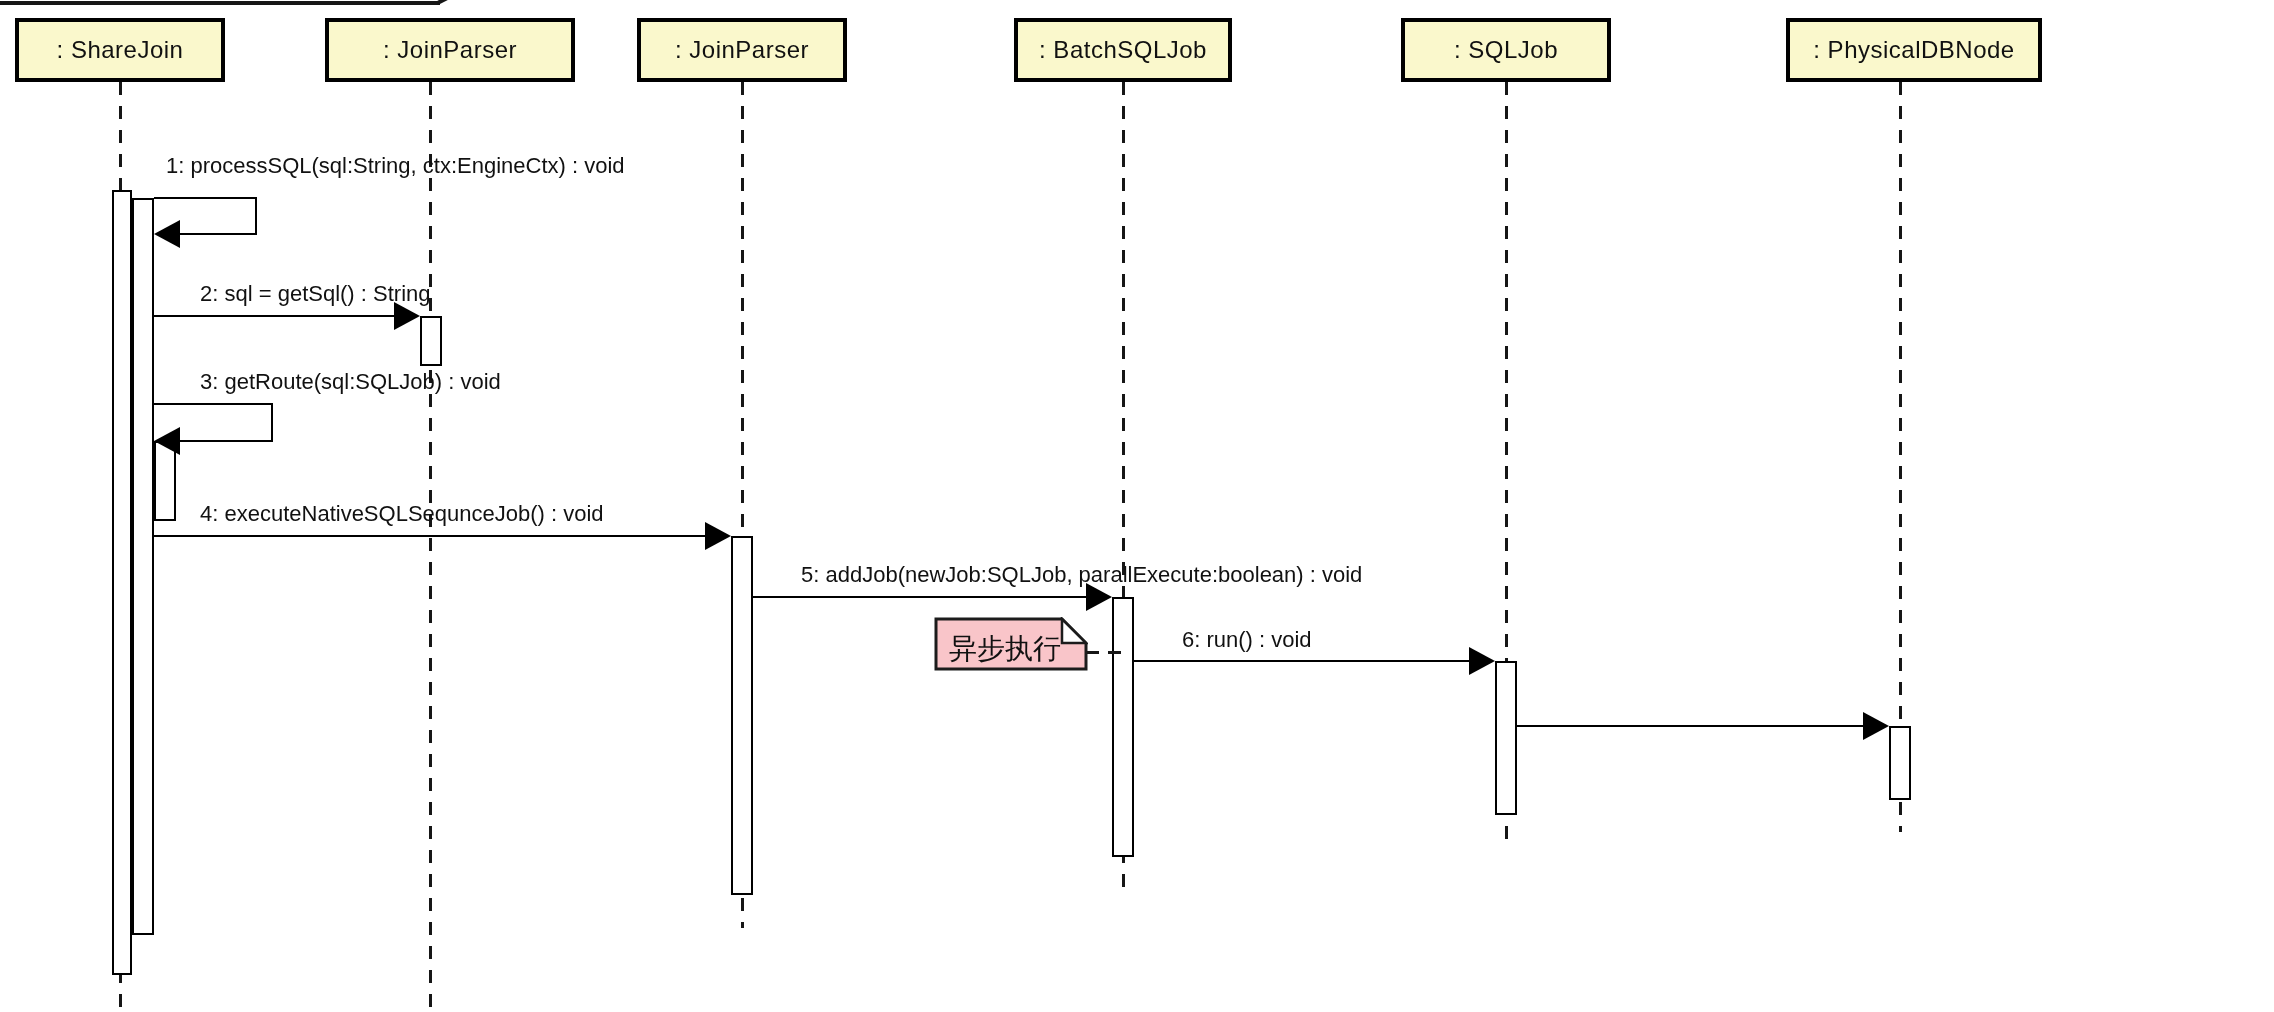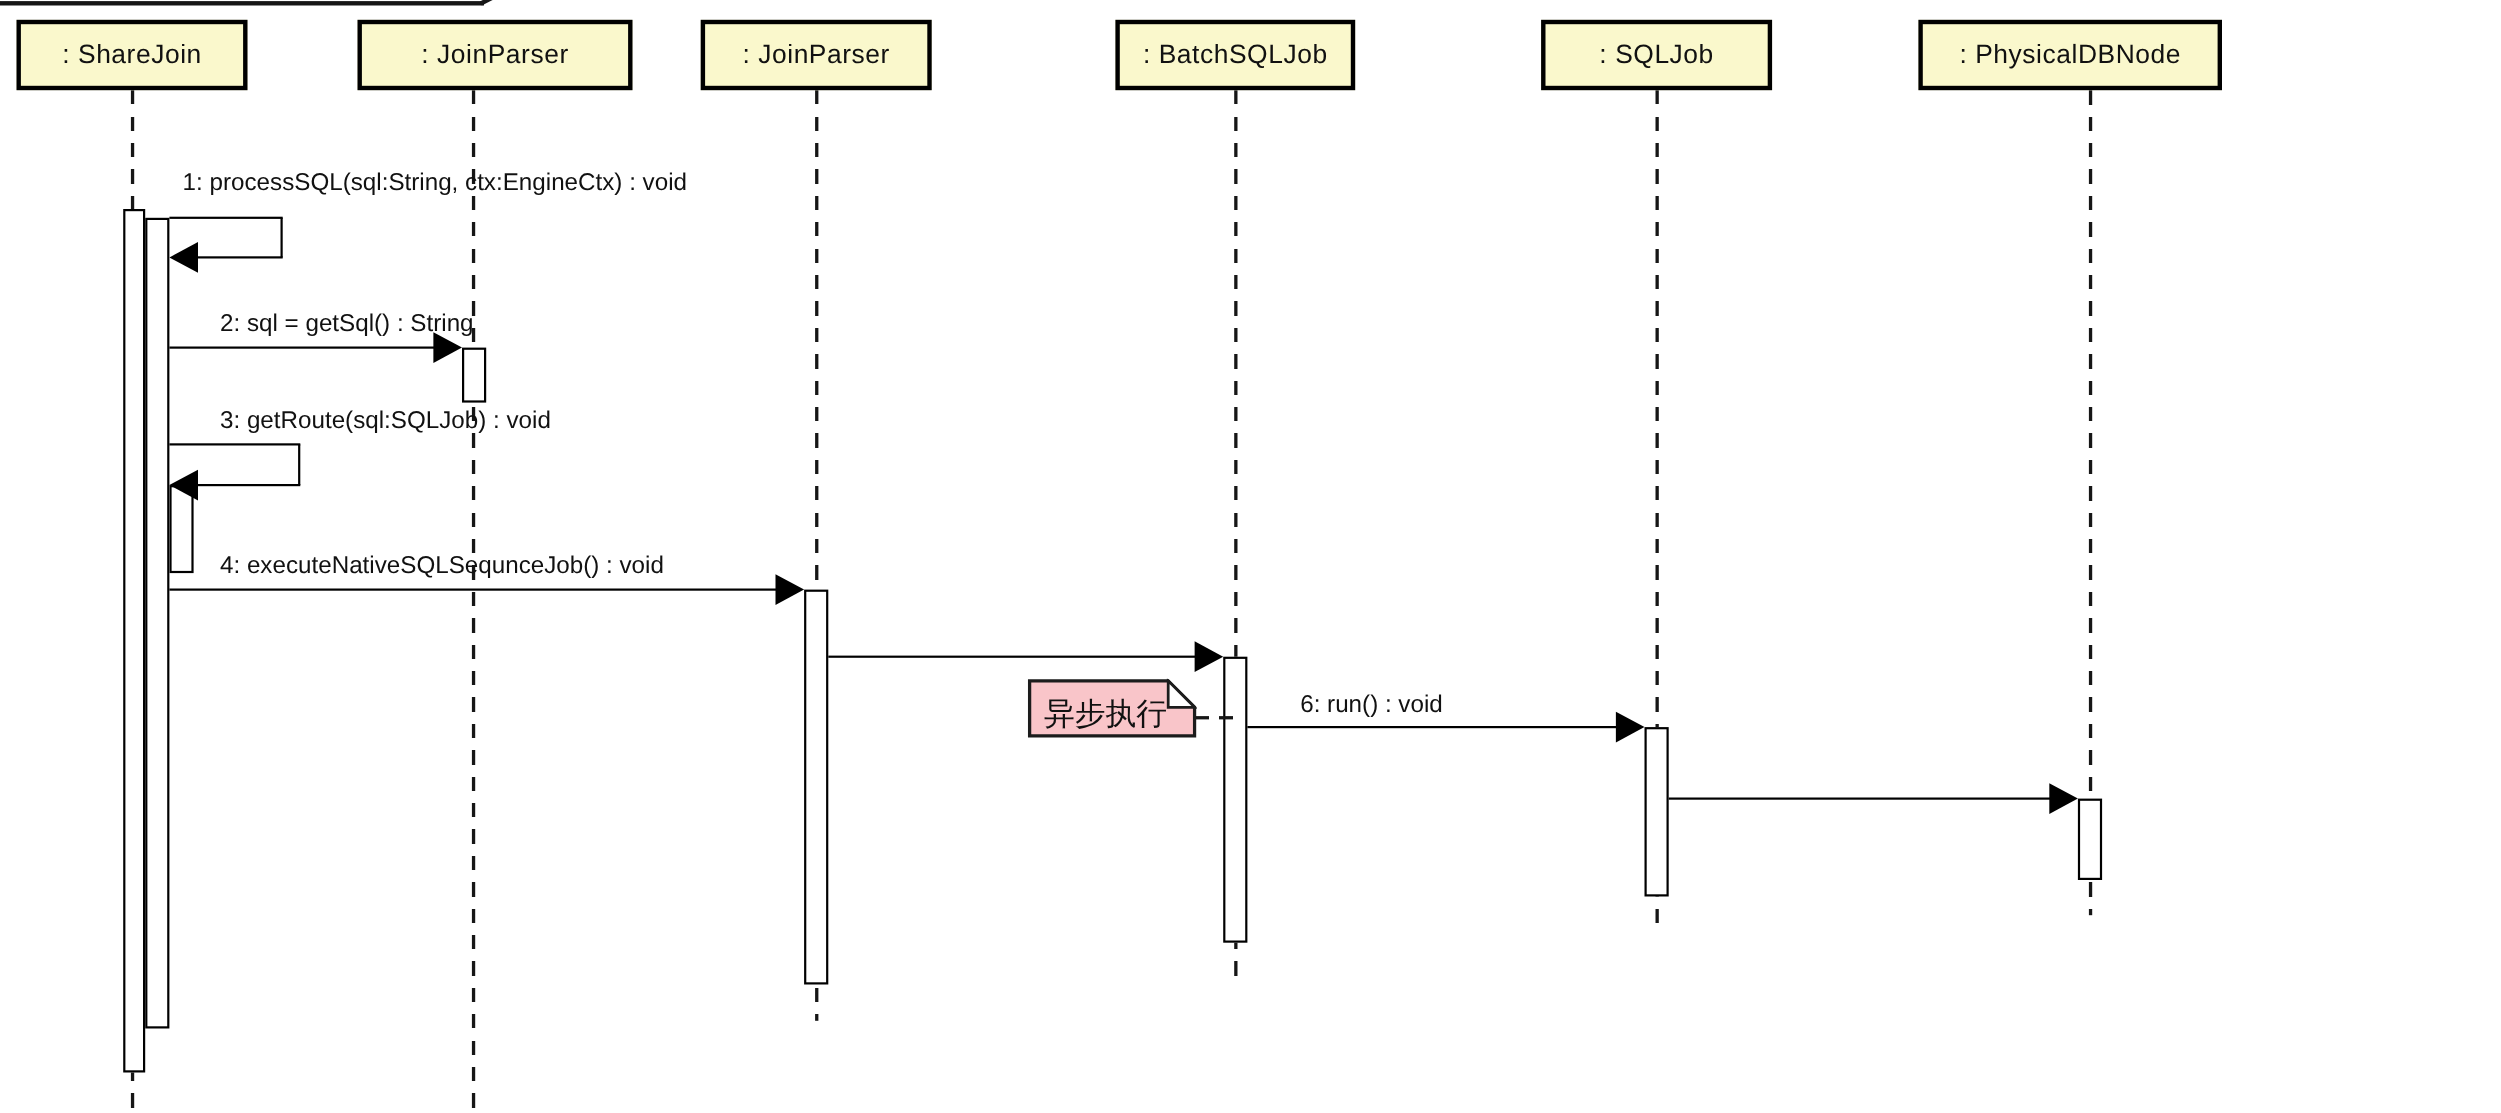--- a/index.html
+++ b/index.html
@@ -53,21 +53,21 @@
     <div class="head" style="left: 1014px; width: 218px; justify-content: center;">
       <span>: BatchSQLJob</span>
     </div>
     <div class="activation" style="left: 1112px; top: 597px; width: 22px; height: 260px;"></div>
     <div class="lifeline-dash" style="left: 1505px; top: 82px; height: 763px;"></div>
     <div class="head" style="left: 1401px; width: 210px;">
       <span>: SQLJob</span>
     </div>
     <div class="activation" style="left: 1495px; top: 661px; width: 22px; height: 154px;"></div>
     <div class="lifeline-dash" style="left: 1899px; top: 82px; height: 750px;"></div>
-    <div class="head" style="left: 1744px; width: 276px;">
+    <div class="head" style="left: 1786px; width: 256px;">
       <span>: PhysicalDBNode</span>
     </div>
     <div class="activation" style="left: 1889px; top: 726px; width: 22px; height: 74px;"></div>
     <div class="msg-line-h" style="left: 154px; top: 197px; width: 103px;"></div>
     <div class="msg-line-v" style="left: 255px; top: 198px; height: 36px;"></div>
     <div class="msg-line-h" style="left: 178px; top: 233px; width: 79px;"></div>
     <div class="arrow-l" style="left: 154px; top: 220px;"></div>
     <div class="msg-label" style="left: 126px; top: 153px;">1: processSQL(sql:String, ctx:EngineCtx) : void</div>
     <div class="msg-line-h" style="left: 154px; top: 315px; width: 260px;"></div>
     <div class="arrow-r" style="left: 394px; top: 302px;"></div>
@@ -75,20 +75,21 @@
     <div class="msg-line-h" style="left: 154px; top: 403px; width: 119px;"></div>
     <div class="msg-line-v" style="left: 271px; top: 404px; height: 37px;"></div>
     <div class="msg-line-h" style="left: 178px; top: 440px; width: 95px;"></div>
     <div class="arrow-l" style="left: 154px; top: 427px;"></div>
     <div class="msg-label" style="left: 160px; top: 369px;">3: getRoute(sql:SQLJob) : void</div>
     <div class="msg-line-h" style="left: 154px; top: 535px; width: 571px;"></div>
     <div class="arrow-r" style="left: 705px; top: 522px;"></div>
     <div class="msg-label" style="left: 160px; top: 501px;">4: executeNativeSQLSequnceJob() : void</div>
     <div class="msg-line-h" style="left: 753px; top: 596px; width: 353px;"></div>
     <div class="arrow-r" style="left: 1086px; top: 583px;"></div>
+    <div class="msg-label" style="left: 761px; top: 562px;">5: addJob(newJob:SQLJob, parallExecute:boolean) : void</div>
     <div class="msg-line-h" style="left: 1134px; top: 660px; width: 355px;"></div>
     <div class="arrow-r" style="left: 1469px; top: 647px;"></div>
     <div class="msg-label" style="left: 1142px; top: 627px;">6: run() : void</div>
     <div class="msg-line-h" style="left: 1517px; top: 725px; width: 366px;"></div>
     <div class="arrow-r" style="left: 1863px; top: 712px;"></div>
     <svg width="154" height="54" class="note-svg" style="left: 934px; top: 617px;">
       <polygon points="2,2 128,2 152,26 152,52 2,52" fill="#F9C5C9" stroke="#1c1c1c" stroke-width="3"></polygon>
       <polygon points="128,2 128,26 152,26" fill="#ffffff" stroke="#1c1c1c" stroke-width="2.5"></polygon>
     </svg>
     <div class="note-text" style="left: 949px; top: 630px;">异步执行</div>

